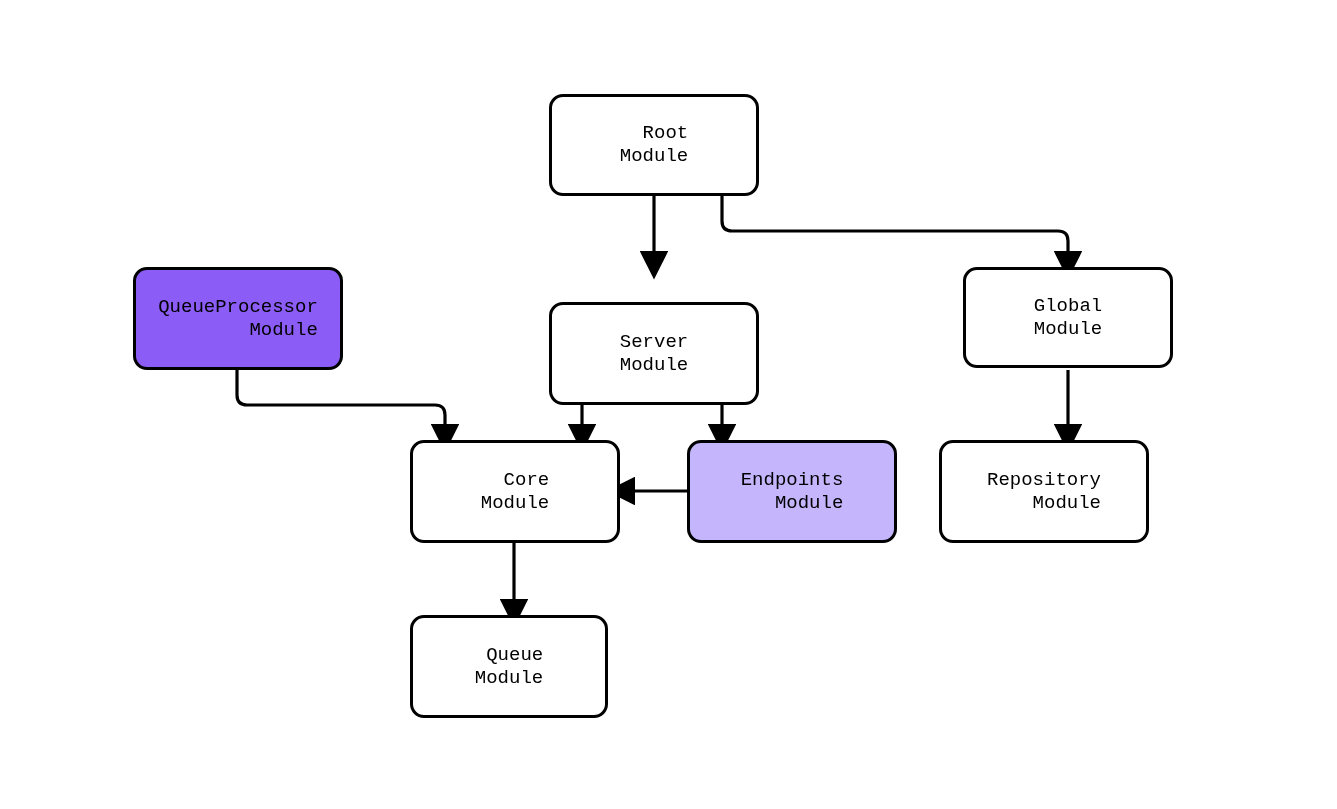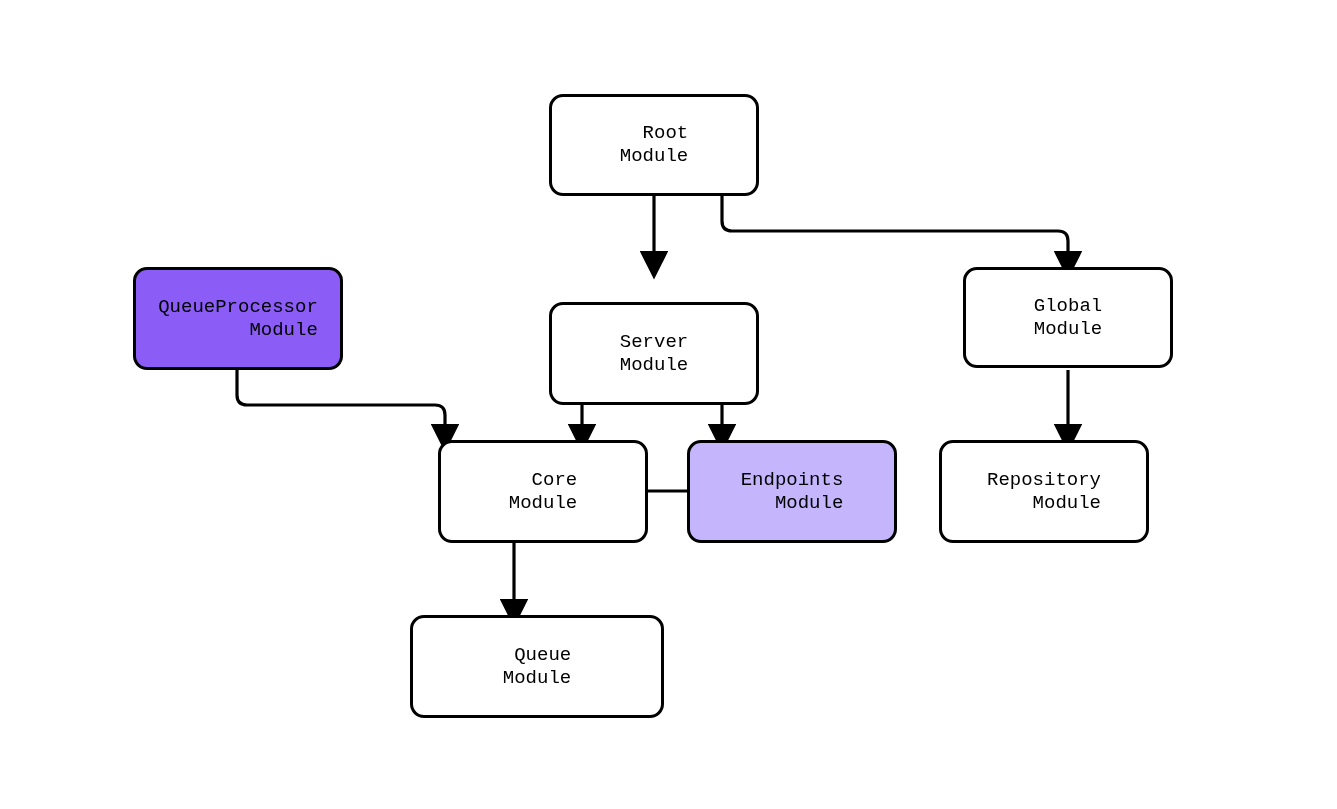--- a/index.html
+++ b/index.html
@@ -81,30 +81,30 @@
 Module</div>
   </div>
   <div class="node" style="left: 549px; top: 267px; width: 210px; height: 103px; border-color: rgb(0, 0, 0); background: rgb(255, 255, 255); margin-top: 35px;">
     <div class="node-label">Server
 Module</div>
   </div>
   <div class="node" style="left: 963px; top: 267px; width: 210px; height: 101px; border-color: rgb(0, 0, 0); background: rgb(255, 255, 255);">
     <div class="node-label">Global
 Module</div>
   </div>
-  <div class="node" style="left: 410px; top: 440px; width: 210px; height: 103px; border-color: rgb(0, 0, 0); background: rgb(255, 255, 255); margin-left: 28px;">
+  <div class="node" style="left: 410px; top: 440px; width: 210px; height: 103px; border-color: rgb(0, 0, 0); background: rgb(255, 255, 255);">
     <div class="node-label">Core
 Module</div>
   </div>
   <div class="node" style="left: 687px; top: 440px; width: 210px; height: 103px; border-color: rgb(0, 0, 0); background: #c4b5fd;">
     <div class="node-label">Endpoints
 Module</div>
   </div>
   <div class="node" style="left: 939px; top: 440px; width: 210px; height: 103px; border-color: rgb(0, 0, 0); background: rgb(255, 255, 255);">
     <div class="node-label">Repository
 Module</div>
   </div>
-  <div class="node" style="left: 410px; top: 615px; width: 254px; height: 103px; border-color: rgb(0, 0, 0); background: rgb(255, 255, 255);">
+  <div class="node" style="left: 410px; top: 615px; width: 198px; height: 103px; border-color: rgb(0, 0, 0); background: rgb(255, 255, 255);">
     <div class="node-label">Queue
 Module</div>
   </div>
 
 </div>
 
 </body></html>

